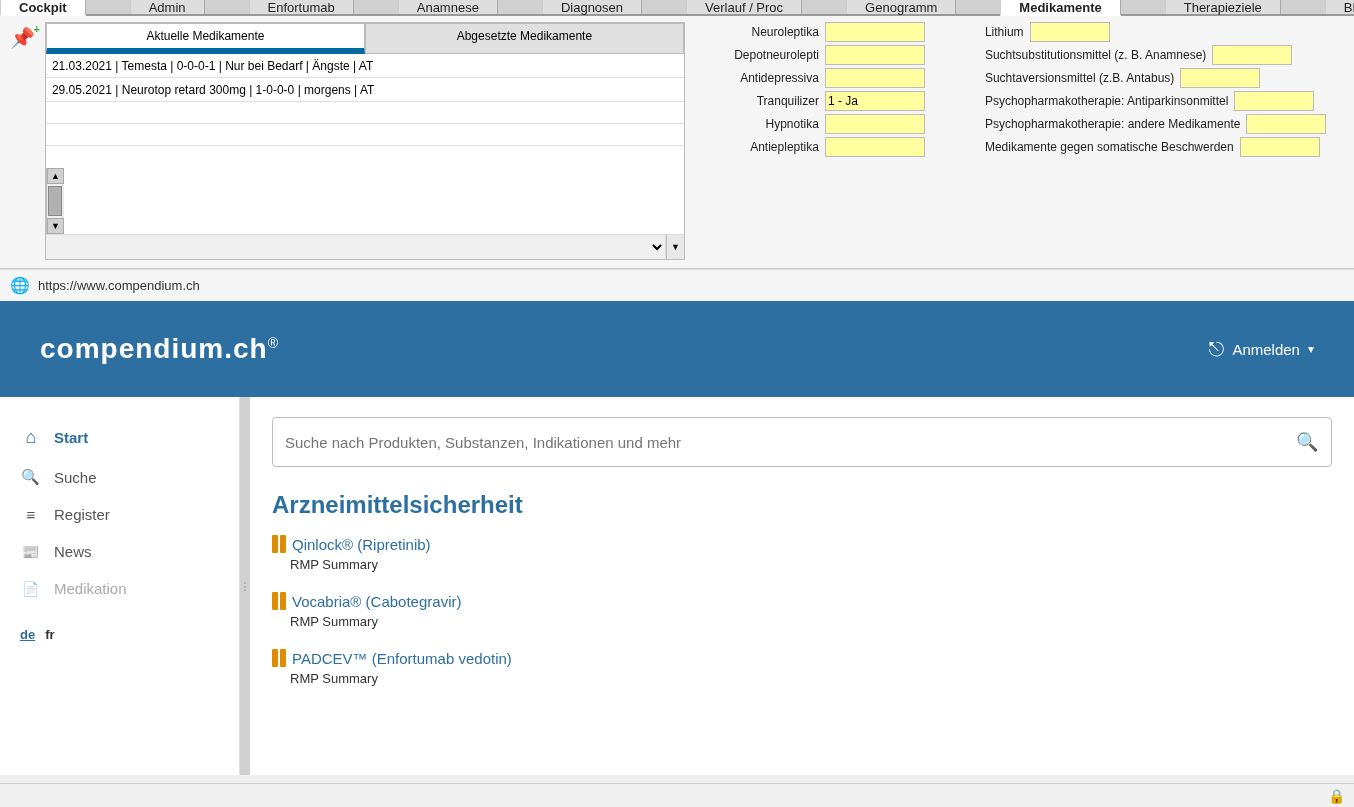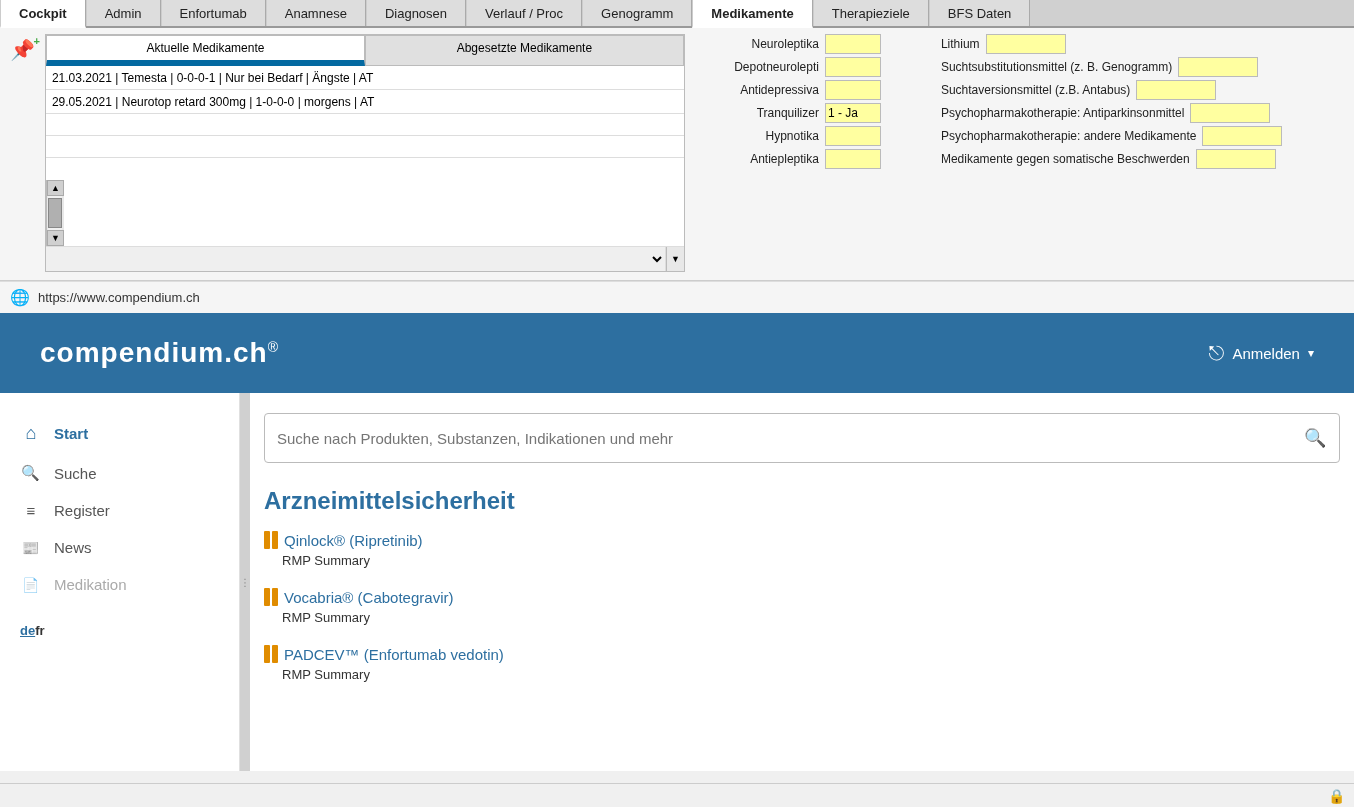--- a/index.html
+++ b/index.html
@@ -3,21 +3,22 @@
   <meta charset="utf-8">
   <style>
     * { box-sizing: border-box; margin: 0; padding: 0; }
     body { font-family: Arial, sans-serif; font-size: 13px; background: #f0f0f0; width: 1354px; height: 807px; overflow: hidden; }
 
     
     .tab-bar {
       display: flex;
       background: #d0d0d0;
       border-bottom: 2px solid #999;
-      height: 28px;
+      height: 16px;
+      gap: 44px;
     }
     .tab {
       padding: 0 18px;
       display: flex;
       align-items: center;
       border-right: 1px solid #aaa;
       border-left: 1px solid #ccc;
       cursor: pointer;
       background: #ddd;
       font-size: 13px;
@@ -122,21 +123,21 @@
       margin-bottom: 3px;
       font-size: 12px;
     }
     .cat-label {
       width: 130px;
       text-align: right;
       padding-right: 6px;
       color: #222;
     }
     .cat-input {
-      width: 56px;
+      width: 100px;
       height: 20px;
       background: #ffffa0;
       border: 1px solid #bbb;
       font-size: 12px;
       padding: 0 2px;
     }
     .cat-input.filled {
       background: #ffffa0;
     }
     .cat-separator { width: 10px; }
@@ -163,21 +164,21 @@
       border-top: 1px solid #ddd;
       gap: 8px;
       font-size: 13px;
     }
     .globe-icon { font-size: 16px; color: #555; }
     .url-text { color: #333; }
 
     
     .compendium-header {
       background: #2d6fa0;
-      height: 80px;
+      height: 96px;
       display: flex;
       align-items: center;
       justify-content: space-between;
       padding: 0 40px;
     }
     .compendium-logo {
       font-size: 28px;
       font-weight: bold;
       color: #fff;
       letter-spacing: 1px;
@@ -218,36 +219,37 @@
       gap: 12px;
       padding: 10px 20px;
       cursor: pointer;
       font-size: 15px;
       color: #555;
     }
     .sidebar-item.active { color: #2d6fa0; font-weight: bold; }
     .sidebar-icon { font-size: 18px; width: 22px; text-align: center; }
     .lang-switcher {
       display: flex;
+      gap: 10px;
       padding: 10px 20px;
       font-size: 13px;
       margin-top: 10px;
     }
     .lang-btn {
       cursor: pointer;
       color: #333;
       font-weight: bold;
       text-decoration: none;
     }
     .lang-btn.active { color: #2d6fa0; text-decoration: underline; }
 
     
     .main-content {
       flex: 1;
-      padding: 20px 14px;
+      padding: 20px 22px;
       overflow-y: auto;
     }
     .search-bar {
       display: flex;
       align-items: center;
       border: 1px solid #bbb;
       border-radius: 4px;
       padding: 0 12px;
       height: 50px;
       margin-bottom: 24px;
@@ -408,21 +410,21 @@
       <span class="cat-label">Neuroleptika</span>
       <input class="cat-input" value="" style="">
       <span class="cat-separator"></span>
       <span class="cat-label2">Lithium</span>
       <input class="cat-input2" value="" style="">
     </div>
     <div class="cat-row">
       <span class="cat-label">Depotneurolepti</span>
       <input class="cat-input" value="" style="">
       <span class="cat-separator"></span>
-      <span class="cat-label2">Suchtsubstitutionsmittel (z. B. Genogramm)</span>
+      <span class="cat-label2">Suchtsubstitutionsmittel (z. B. Anamnese)</span>
       <input class="cat-input2" value="" style="">
     </div>
     <div class="cat-row">
       <span class="cat-label">Antidepressiva</span>
       <input class="cat-input" value="" style="">
       <span class="cat-separator"></span>
       <span class="cat-label2">Suchtaversionsmittel (z.B. Antabus)</span>
       <input class="cat-input2" value="" style="">
     </div>
     <div class="cat-row">

